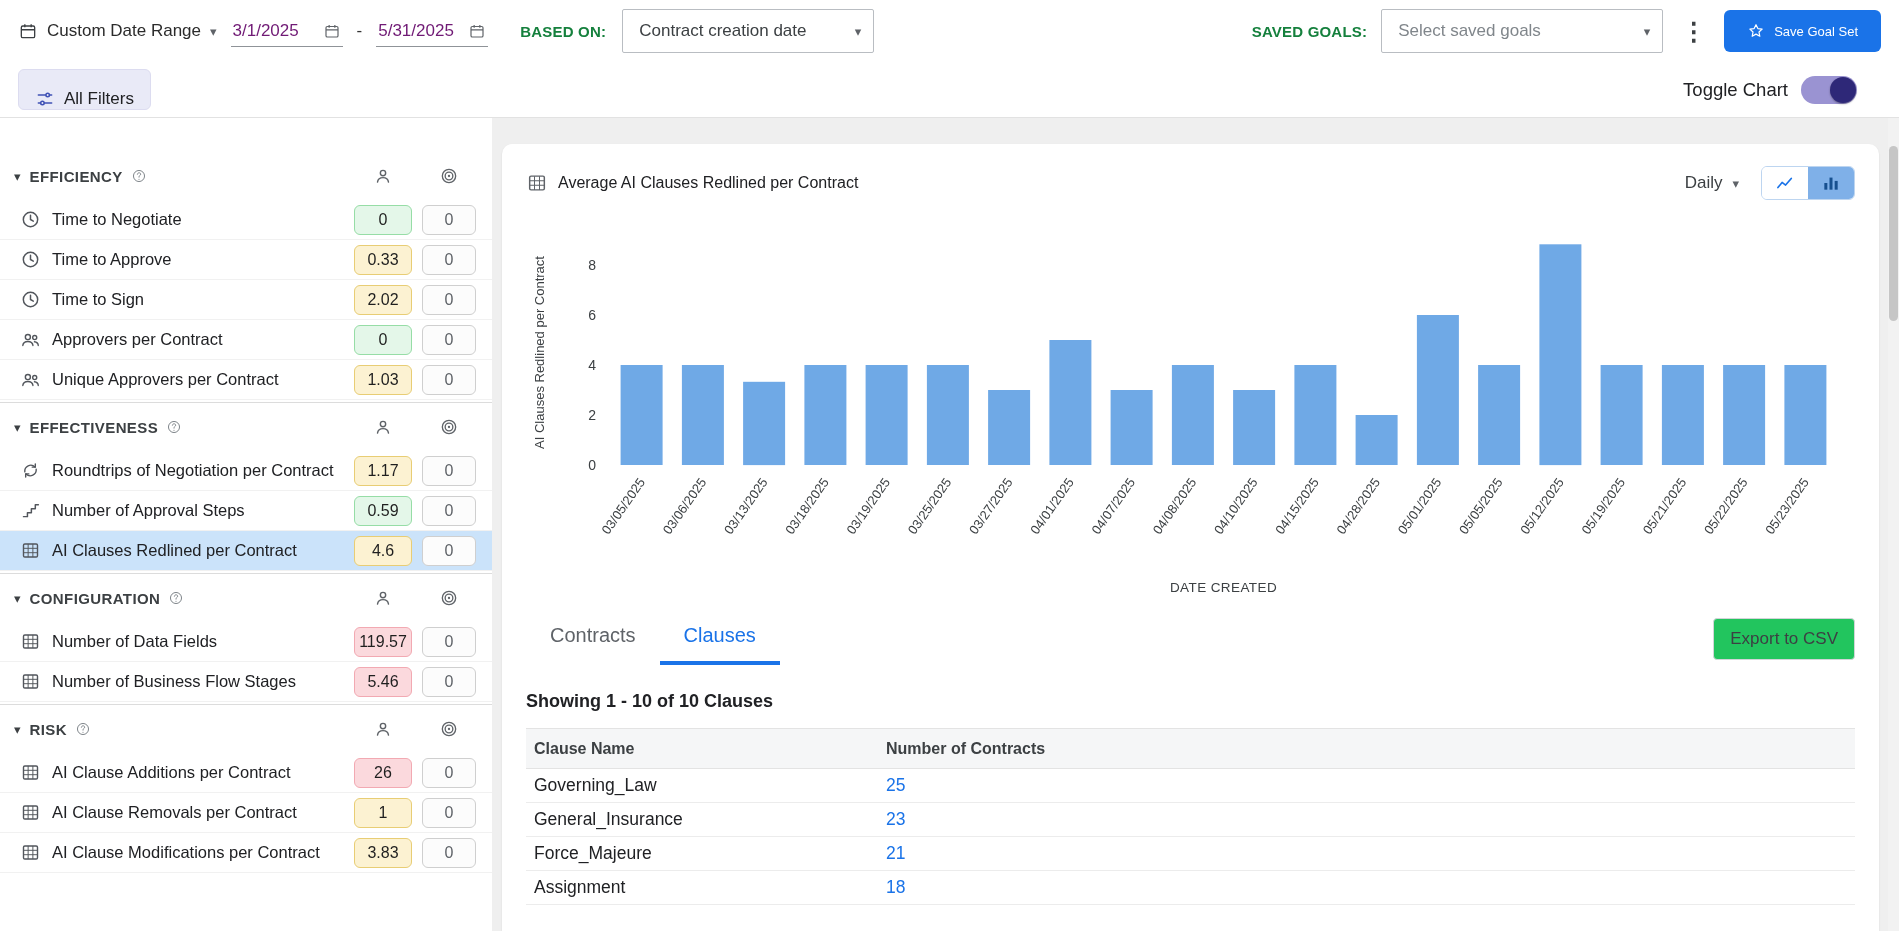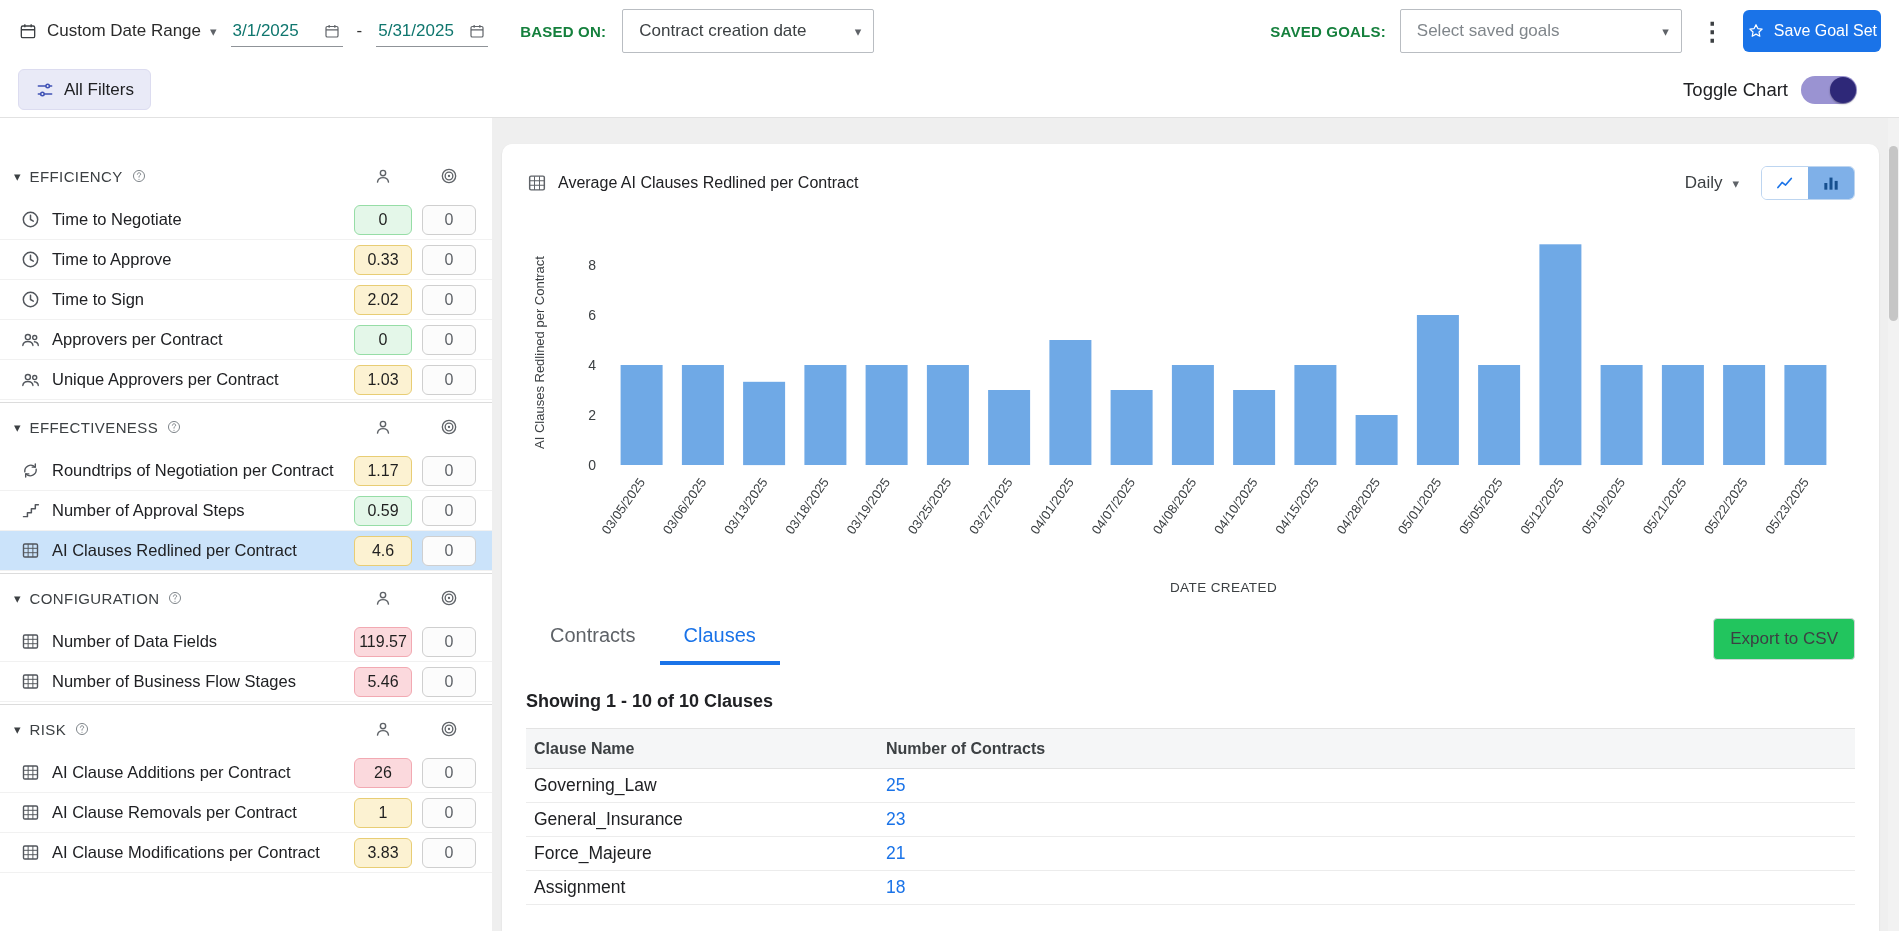--- a/index.html
+++ b/index.html
@@ -9,52 +9,52 @@
   .ico{display:inline-flex;align-items:center;justify-content:center}
   .ico svg{width:100%;height:100%;display:block}
   .i16{width:16px;height:16px}.i18{width:18px;height:18px}.i20{width:20px;height:20px}.i22{width:22px;height:22px}
   .gray{color:#5f6368}.indigo{color:#3f51b5}.dark{color:#3c4043}
   .chev{color:#5f6368;font-size:13px;line-height:1}
 
   
   .topbar{height:62px;display:flex;align-items:center;padding:0 18px;gap:14px;background:#fff}
   .daterange{display:flex;align-items:center;gap:9px;font-size:17px;color:#2b2b2b;cursor:pointer}
   .date-field{display:flex;align-items:center;justify-content:space-between;gap:6px;width:112px;
-    border-bottom:1px solid #8f9398;padding:5px 2px;font-size:17px;color:#0f766e}
+    border-bottom:1px solid #8f9398;padding:5px 2px;font-size:17px;color:#701a75}
   .dash{color:#333;font-size:17px}
   .label-sm{font-size:15px;color:#15803d;font-weight:600;letter-spacing:.2px;white-space:nowrap}
   .select{display:flex;align-items:center;justify-content:space-between;border:1px solid #b9bdc2;
     border-radius:2px;height:44px;padding:0 12px 0 16px;font-size:17px;color:#3c4043;background:#fff;cursor:pointer}
   .sel-based{width:252px;margin-left:2px}
   .sel-goals{width:282px;color:#80868b}
   .spacer{flex:1}
   .kebab{font-size:25px;color:#3c4043;font-weight:700;padding:0 4px;line-height:1;cursor:pointer}
   .btn-primary{display:flex;align-items:center;gap:9px;background:#1a73e8;border:none;border-radius:6px;
-    height:42px;padding:0 4px;color:#fff;font-size:16px;font-weight:500;cursor:pointer;font-family:inherit}
+    height:42px;padding:0 23px;color:#fff;font-size:13px;font-weight:500;cursor:pointer;font-family:inherit}
   .btn-primary .ico{color:#fff}
 
   
   .filterbar{height:56px;display:flex;align-items:center;justify-content:space-between;
     padding:0 18px;background:#fff;border-bottom:1px solid #e2e2e2}
-  .btn-filters{display:flex;align-items:center;gap:9px;background:#e9eaf7;border:1px solid #dcdcf0;
+  .btn-filters{display:flex;align-items:flex-end;gap:9px;background:#e9eaf7;border:1px solid #dcdcf0;
     border-radius:6px;height:41px;padding:0 16px;font-size:17px;color:#202124;cursor:pointer;font-family:inherit}
   .toggle-wrap{display:flex;align-items:center;gap:13px;font-size:18.5px;color:#202124;margin-right:24px}
   .switch{width:56px;height:28px;border-radius:14px;background:#9a93d2;position:relative;cursor:pointer}
   .switch .knob{position:absolute;right:1px;top:1px;width:26px;height:26px;border-radius:50%;
     background:#2e2878;box-shadow:0 1px 2px rgba(0,0,0,.35)}
 
   
   .content{display:flex;height:813px;background:#efefef;overflow:hidden}
 
   
   .sidebar{width:492px;background:#fff;flex-shrink:0;padding-top:34px;overflow:hidden}
   .section + .section{border-top:1px solid #dcdcdc;margin-top:2px}
   .section-header{display:flex;align-items:center;height:48px;padding:0 0 0 14px}
   .section-header .tri{font-size:13px;color:#3c4043;margin-right:9px}
-  .section-title{font-size:15px;font-weight:400;color:#3c4043;letter-spacing:.4px}
+  .section-title{font-size:15px;font-weight:700;color:#3c4043;letter-spacing:.4px}
   .section-header .help{margin-left:8px;color:#80868b}
   .section-header .flex1{flex:1}
   .col-cell{width:58px;display:flex;justify-content:center;color:#5f6368}
   .col-cell.c1{margin-right:10px}
   .col-cell.c2{width:54px;margin-right:16px}
   .metric-row{display:flex;align-items:center;height:40px;padding-left:20px;border-bottom:1px solid #f1f1f1;cursor:pointer}
   .metric-row.selected{background:#cbe3fa}
   .m-ico{width:21px;height:21px;margin-right:11px;color:#52565c;flex-shrink:0}
   .m-ico svg{width:100%;height:100%}
   .m-label{flex:1;font-size:16.5px;color:#202124;white-space:nowrap;overflow:hidden;text-overflow:ellipsis}

